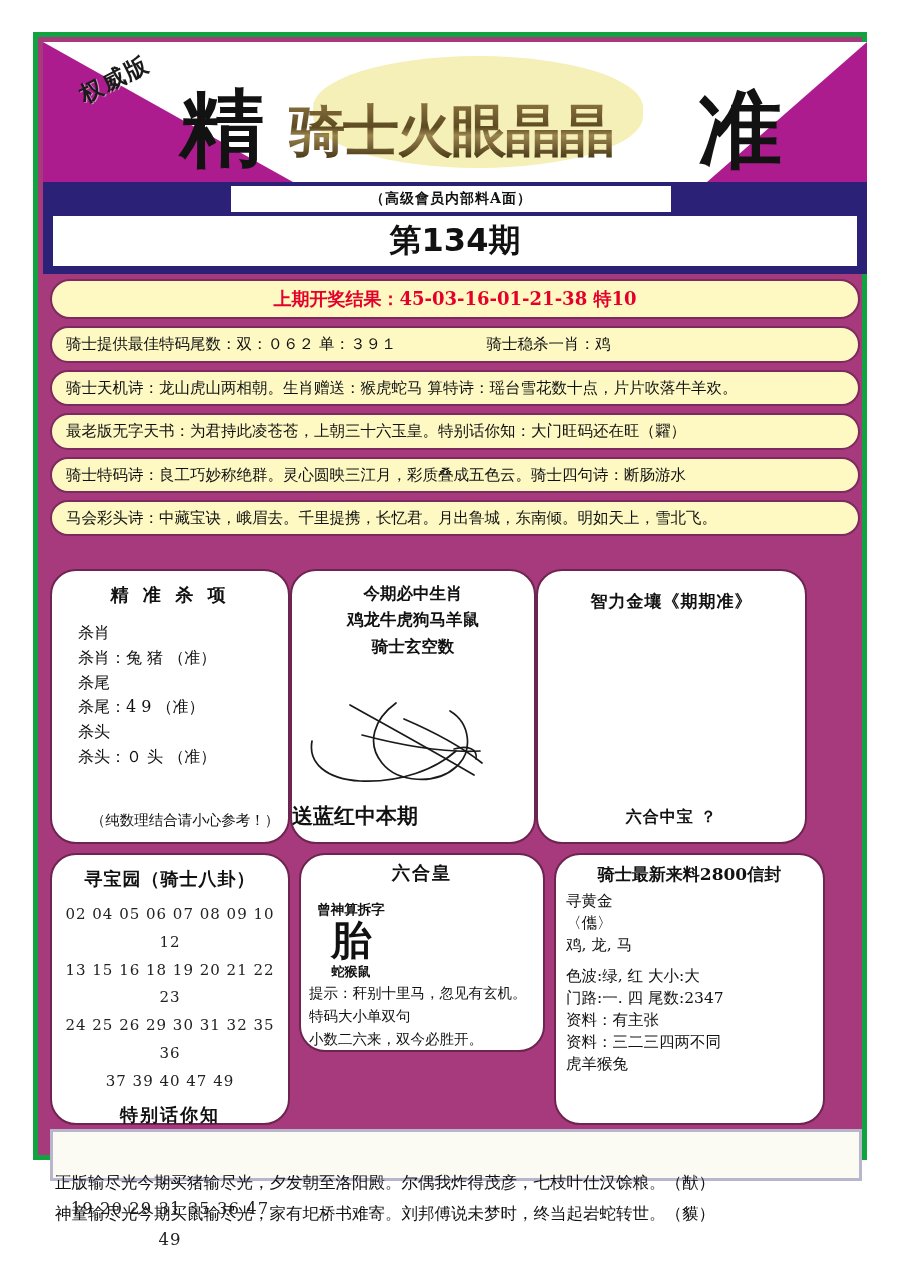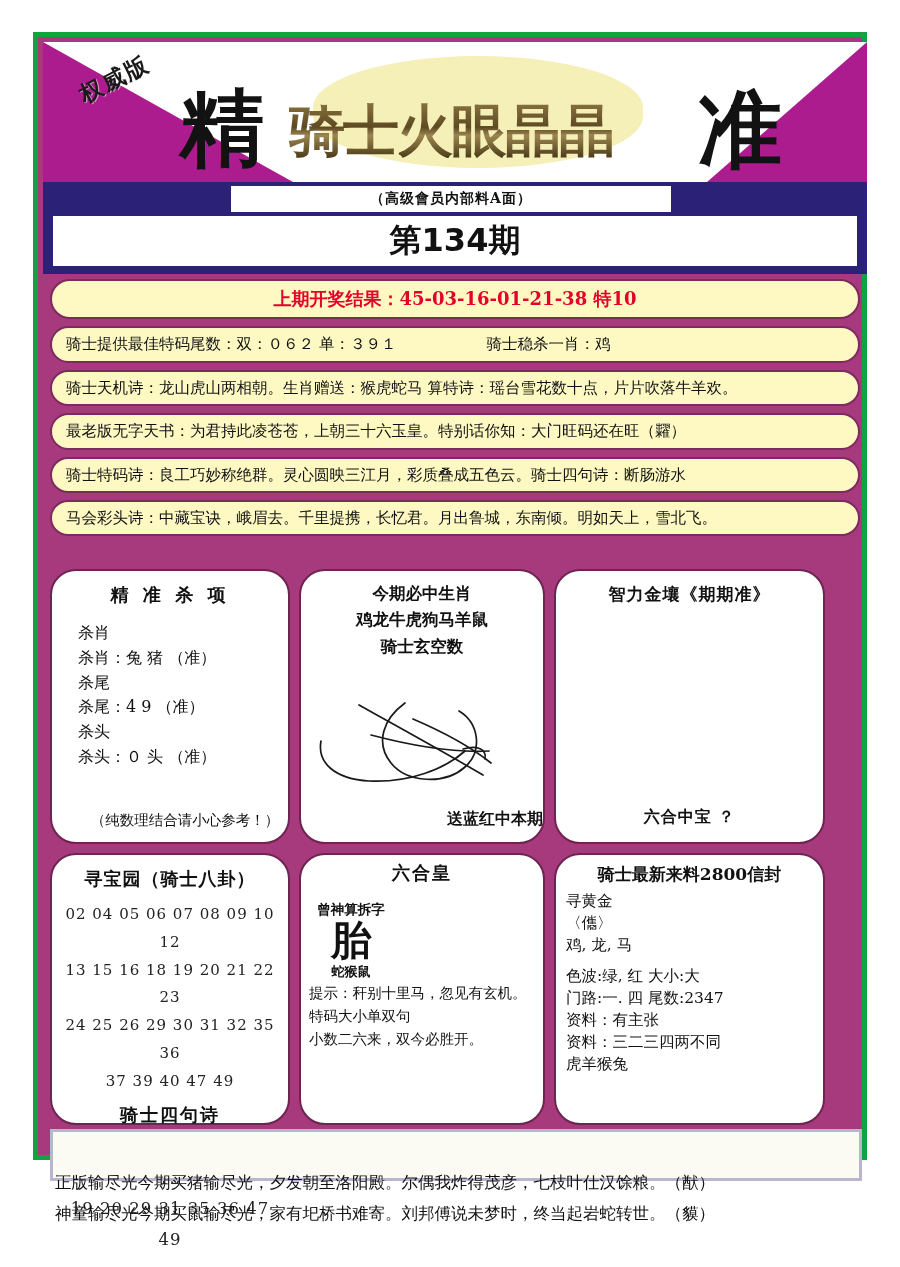--- a/index.html
+++ b/index.html
@@ -98,45 +98,45 @@
     margin-bottom:7px;padding:5px 14px;box-sizing:border-box;
     font-size:15.5px;color:#111;line-height:1.45;
     font-family:"DejaVu Serif","Liberation Serif",serif;
     min-height:30px;display:flex;align-items:center;white-space:nowrap;
   }
   .prow.result{justify-content:center;color:#e4002b;font-weight:bold;font-size:18px;}
   .prow .spacer{display:inline-block;width:90px;}
 
   
   .cards{position:absolute;left:12px;top:532px;width:812px;}
-  .cardrow{display:flex;gap:9px;align-items:stretch;}
+  .cardrow{display:flex;align-items:stretch;}
   .card{
     background:#ffffff;border:2px solid #6e2450;border-radius:26px;
     box-sizing:border-box;position:relative;
     font-family:"DejaVu Serif","Liberation Serif",serif;color:#111;
   }
   .c1{width:240px;height:275px;padding:10px 12px;}
   .c2{width:246px;height:275px;padding:10px 10px;}
-  .c3{width:271px;height:275px;padding:10px 12px;}
+  .c3{width:271px;height:275px;padding:17px 12px;}
 
   .card-title{text-align:center;font-size:18px;font-weight:bold;letter-spacing:4px;margin:2px 0 14px;}
   .kill-line{font-size:16px;line-height:1.55;padding-left:14px;}
   .kill-foot{position:absolute;left:0;right:0;bottom:12px;text-align:center;font-size:14.5px;margin-left:30px;}
 
   .sx-head{text-align:center;font-size:16.5px;line-height:1.6;font-weight:bold;}
-  .sx-foot{position:absolute;left:0;right:0;bottom:12px;text-align:right;font-size:16px;font-weight:bold;}
+  .sx-foot{position:absolute;left:0;right:0;bottom:12px;text-align:left;font-size:21px;font-weight:bold;}
   .scribble{position:absolute;left:12px;top:118px;width:225px;height:110px;}
 
   .zl-title{text-align:center;font-size:17px;font-weight:bold;letter-spacing:1px;margin-top:2px;}
   .zl-foot{position:absolute;left:0;right:0;bottom:14px;text-align:center;font-size:16px;font-weight:bold;letter-spacing:1px;}
 
   
   .cardrow2{display:flex;gap:9px;align-items:stretch;margin-top:9px;}
   .d1{width:240px;height:272px;padding:8px 6px;}
-  .d2{width:246px;height:272px;padding:6px 8px;}
+  .d2{width:246px;height:199px;padding:6px 8px;}
   .d3{width:271px;height:272px;padding:6px 10px;}
 
   .xb-title{text-align:center;font-size:18px;font-weight:bold;letter-spacing:1px;margin:4px 0 10px;}
   .numrow{text-align:center;font-size:15px;letter-spacing:1px;line-height:1.85;
     font-family:"DejaVu Serif","Liberation Serif",serif;color:#222;}
   .jm-title{text-align:center;font-size:18px;font-weight:bold;letter-spacing:2px;margin:8px 0 6px;}
   .numrow.big{font-size:16.5px;}
 
   .lh-title{text-align:center;font-size:18px;font-weight:bold;letter-spacing:2px;margin:0 0 2px;}
   .lh-left{width:152px;font-size:14.5px;line-height:1.52;}
@@ -255,21 +255,21 @@
       </div>
 
       <div class="cardrow2">
 
         <div class="card d1">
           <div class="xb-title">寻宝园（骑士八卦）</div>
           <div class="numrow">02  04  05  06  07  08  09  10  12</div>
           <div class="numrow">13  15  16  18  19  20  21  22  23</div>
           <div class="numrow">24  25  26  29  30  31  32  35  36</div>
           <div class="numrow">37  39  40  47  49</div>
-          <div class="jm-title">骑士四句诗</div>
+          <div class="jm-title">特别话你知</div>
           <div class="numrow big">02  05  06  08  09  12  13  15</div>
           <div class="numrow big">19  20  29  31  35  36  47  49</div>
         </div>
 
         <div class="card d2">
           <div class="lh-title">六合皇</div>
           <div class="lh-split">
             <div class="lh-right">
               <div class="cx">曾神算拆字</div>
               <div class="glyph">胎</div>

